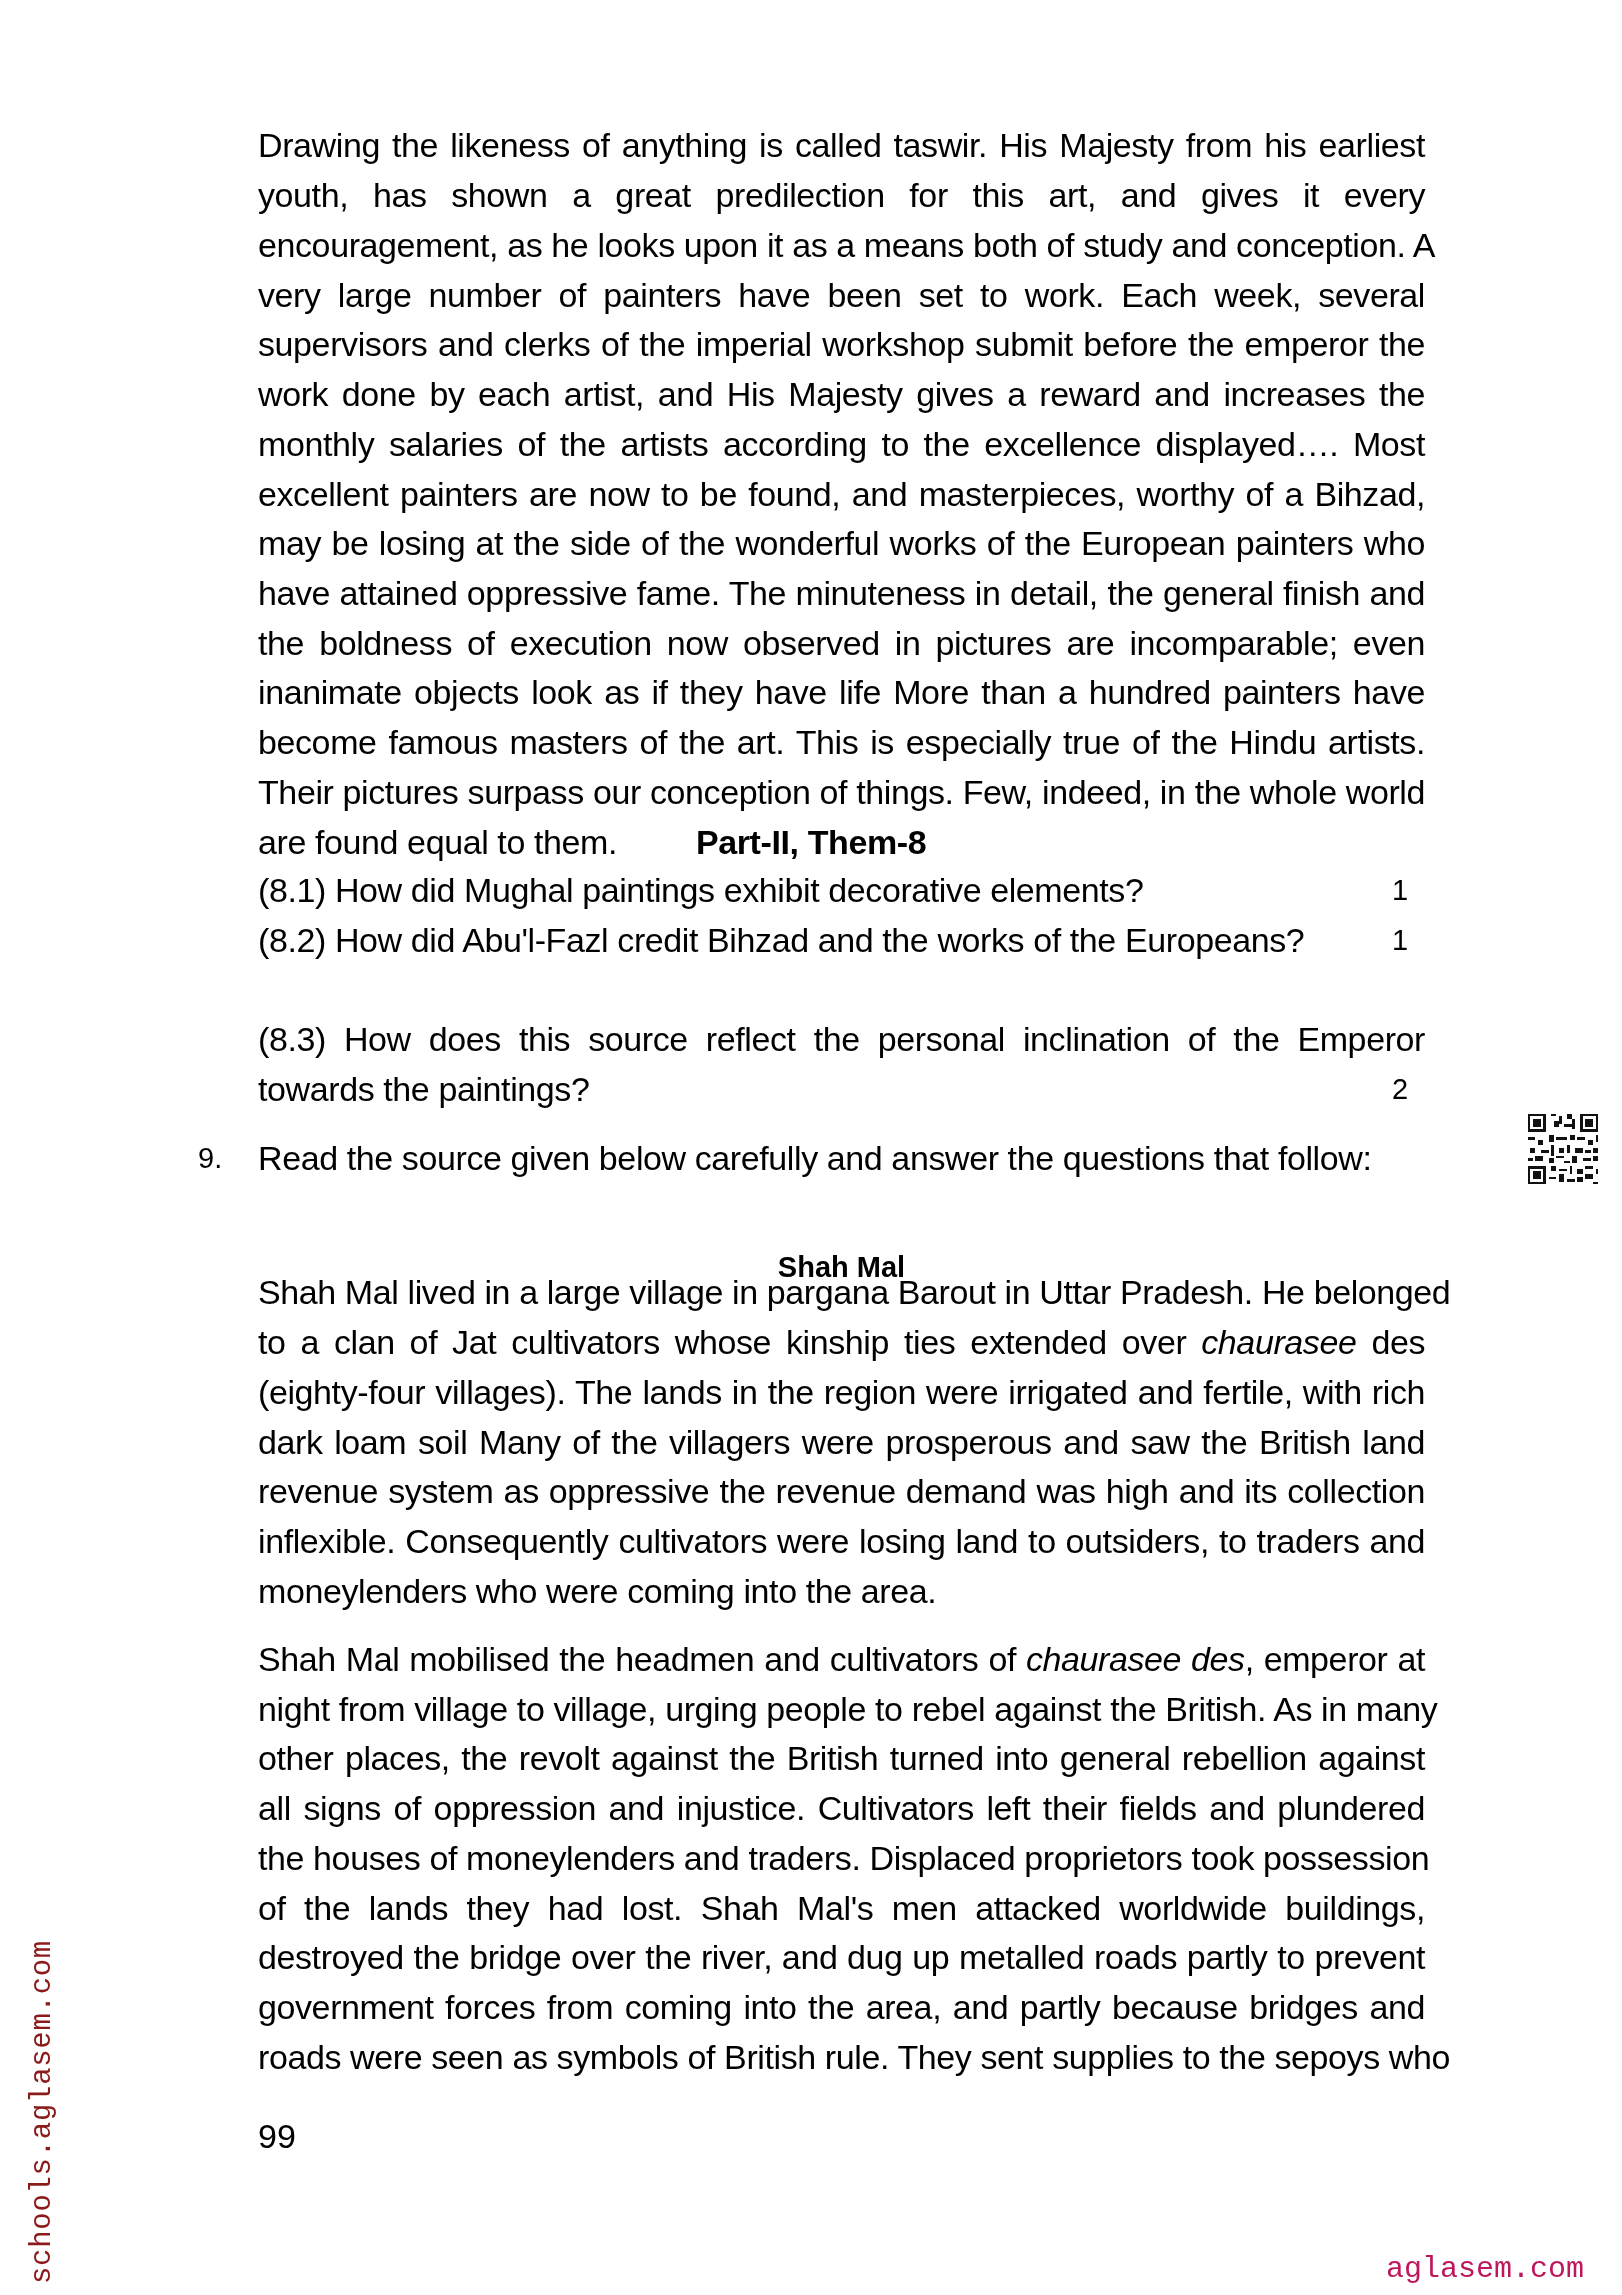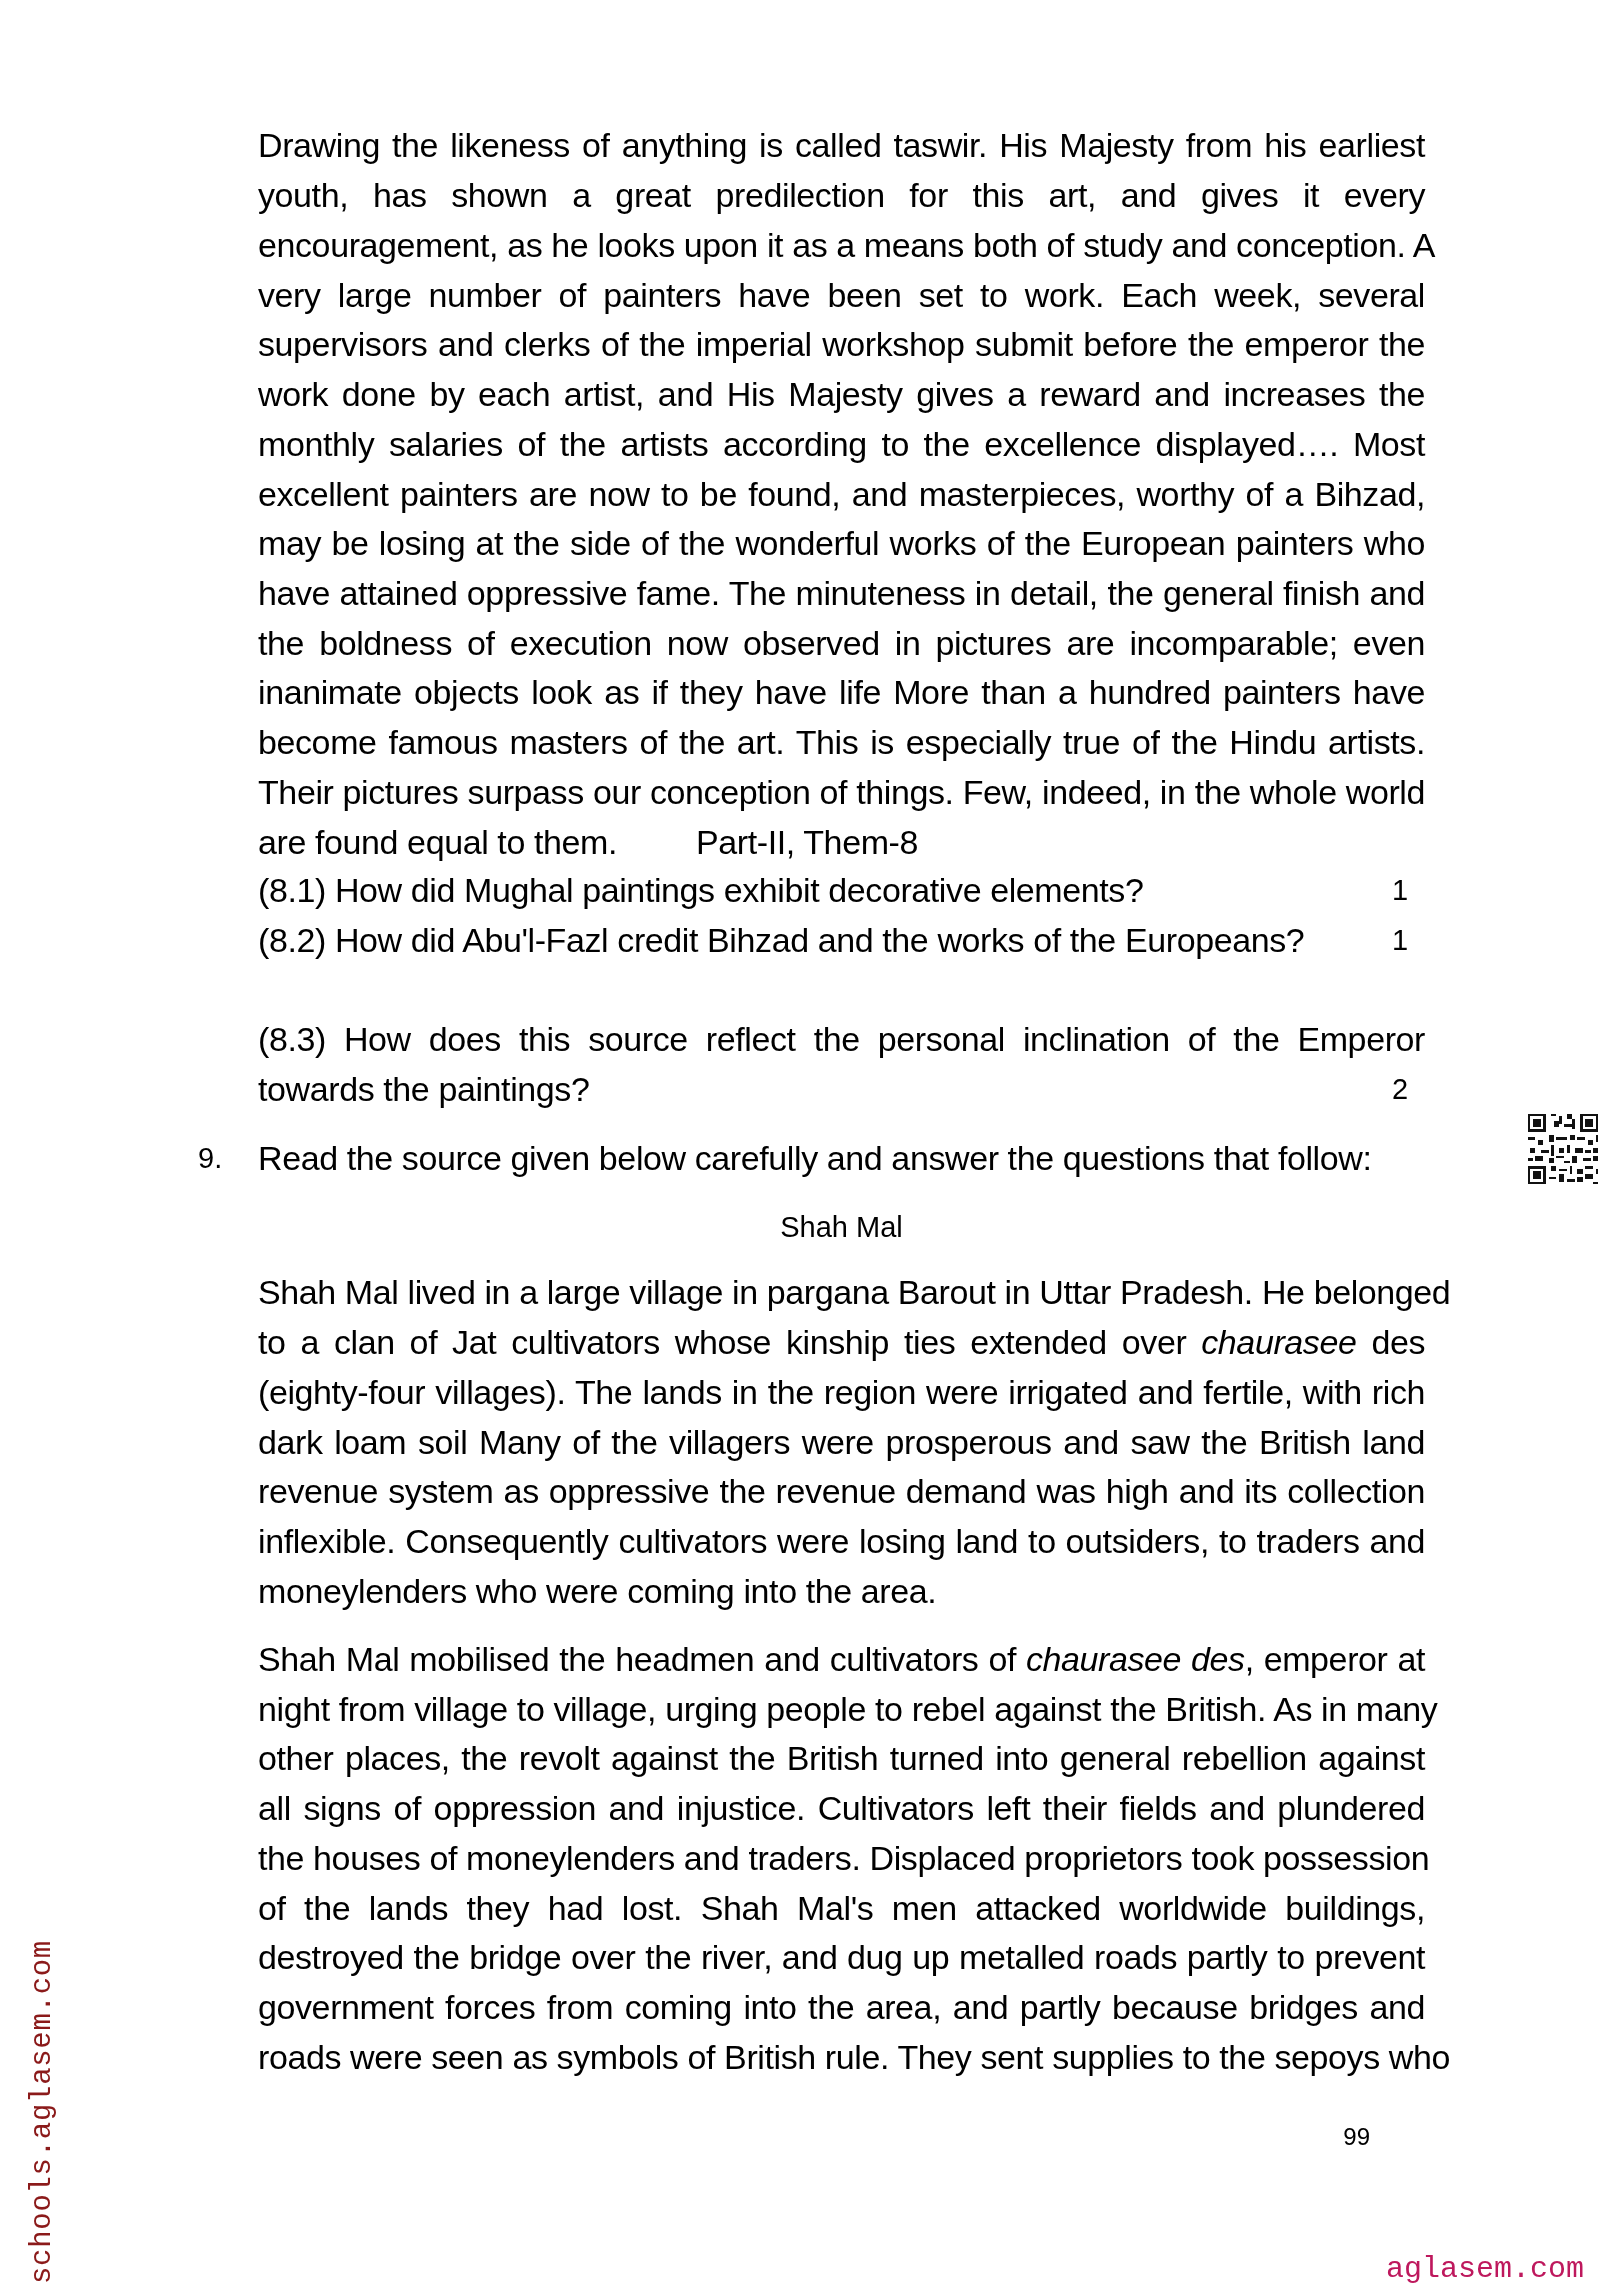--- a/index.html
+++ b/index.html
@@ -2,26 +2,26 @@
 <html style="font-size:10.5px"><head>
 <meta charset="utf-8">
 <style>
   html, body { margin: 0; padding: 0; background: #ffffff; }
   body { width: 1622px; height: 2295px; position: relative; overflow: hidden;
          font-family: "Liberation Sans", sans-serif; color: #000; }
   .line { position: absolute; left: 258px; width: 1167px; font-size: 34px; line-height: 50px;
           height: 50px; white-space: nowrap; text-align: justify; text-align-last: justify;
           letter-spacing: -0.4px; }
   .line.noj { text-align: left; text-align-last: left; }
-  .bold { font-weight: normal; }
+  .bold { font-weight: bold; margin-top: 40px; }
   .ital { font-style: italic; }
   .mark { position: absolute; left: 1392px; font-size: 29px; line-height: 50px; height: 50px; }
   .qnum { position: absolute; left: 198px; font-size: 29px; line-height: 50px; height: 50px; }
   .center { position: absolute; left: 258px; width: 1167px; text-align: center; font-size: 29px; line-height: 50px; height: 50px; }
-  .pagenum { position: absolute; left: 258px; width: 1112px; text-align: right; font-size: 24px; line-height: 39px; }
+  .pagenum { position: absolute; left: 258px; width: 1112px; text-align: left; font-size: 34px; line-height: 39px; }
   .wm-left { position: absolute; left: 26px; top: 2284px; transform-origin: 0 0; transform: rotate(-90deg);
              font-family: "Liberation Mono", monospace; font-size: 29px; color: #8b1a1a; white-space: nowrap; letter-spacing: 0.7px; }
   .wm-right { position: absolute; left: 1386px; top: 2251px; font-family: "Liberation Mono", monospace; font-size: 30px;
               color: #be185d; white-space: nowrap; line-height: 37px; }
   .qr { position: absolute; left: 1525px; top: 1111px; width: 76px; height: 76px; }
   .tab { display: inline-block; width: 79px; }
 </style>
 </head>
 <body>
 

